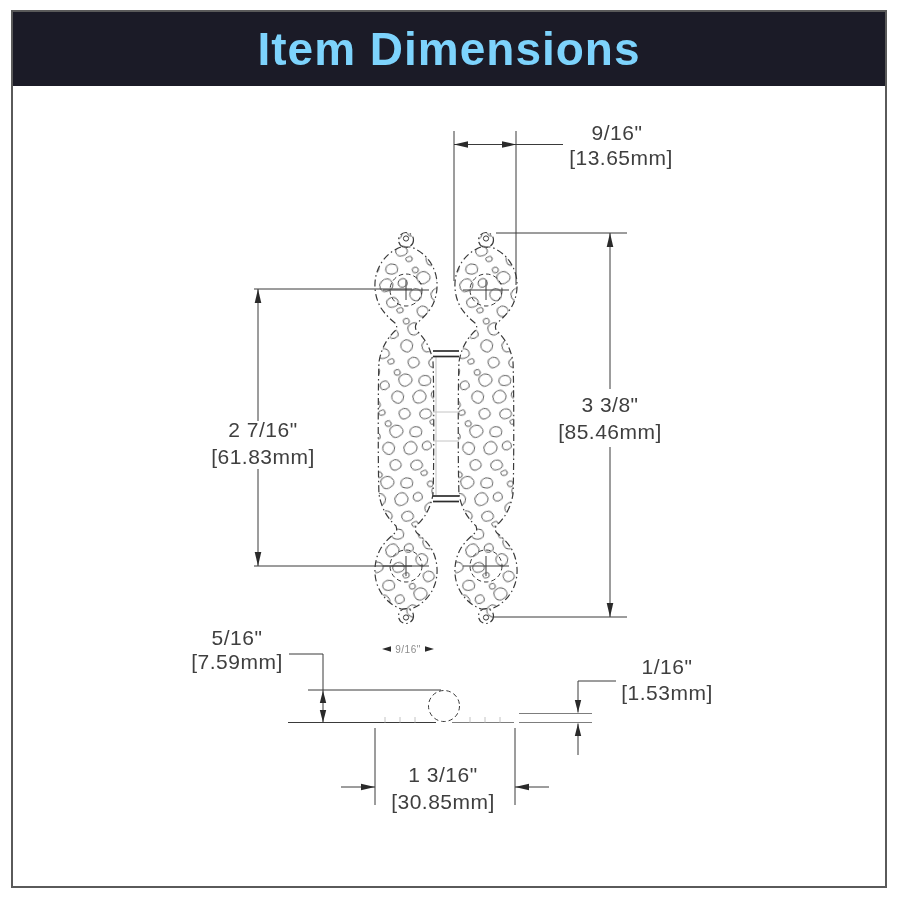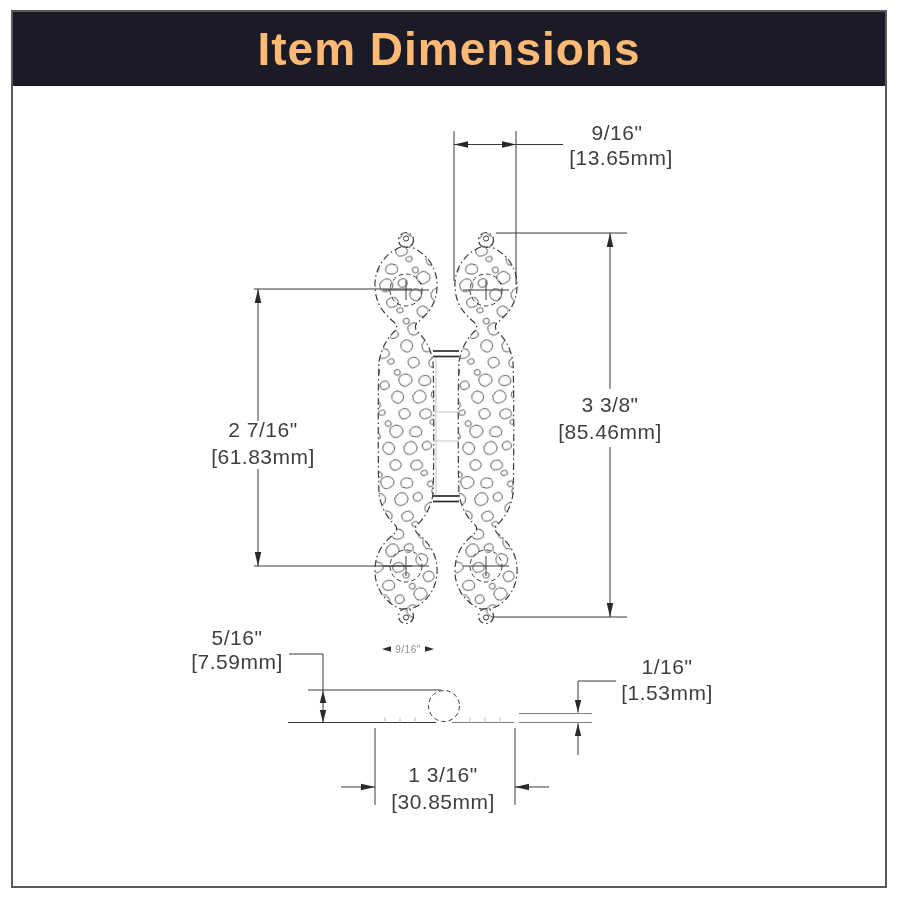--- a/index.html
+++ b/index.html
@@ -2,21 +2,21 @@
 <html><head>
 <meta charset="utf-8">
 <style>
   html,body{margin:0;padding:0;background:#ffffff;}
   .canvas{position:relative;width:900px;height:900px;background:#ffffff;overflow:hidden;
           font-family:"Liberation Sans", sans-serif;}
   .frame{position:absolute;left:11px;top:10px;width:872px;height:874px;
          border:2px solid #5a5a5a;background:#ffffff;}
   .header{position:absolute;left:0;top:0;width:100%;height:74px;background:#1b1b27;
           display:flex;align-items:center;justify-content:center;}
-  .header-title{color:#fdba74;font-size:46px;font-weight:700;letter-spacing:1px;}
+  .header-title{color:#7dd3fc;font-size:46px;font-weight:700;letter-spacing:1px;}
   svg.drawing{position:absolute;left:0;top:0;width:900px;height:900px;}
   text.dim{font-family:"Liberation Sans", sans-serif;font-size:21px;fill:#3f3f3f;
            letter-spacing:0.5px;text-anchor:middle;}
   text.dim-small{font-family:"Liberation Sans", sans-serif;font-size:10px;fill:#8d8d8d;
            letter-spacing:0.5px;text-anchor:middle;}
   .dimline{stroke:#3a3a3a;stroke-width:1;fill:none;}
   .thin{stroke:#3a3a3a;stroke-width:1;fill:none;}
   .faint{stroke:#c4c4c4;stroke-width:1;fill:none;}
   .gray{stroke:#7d7d7d;stroke-width:1.2;fill:none;}
   .darkpair{stroke:#2c2c2c;stroke-width:1.7;fill:none;}

